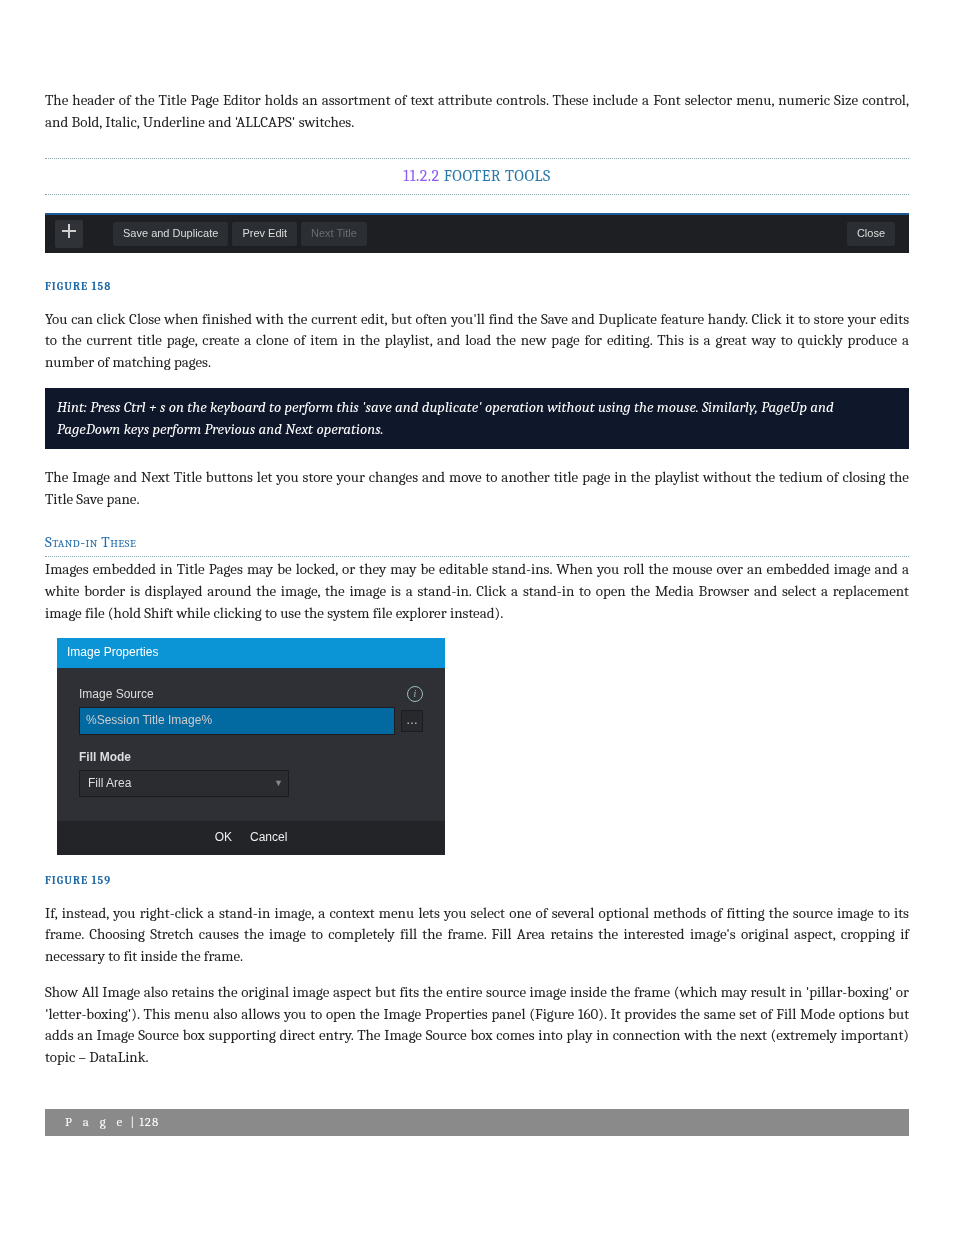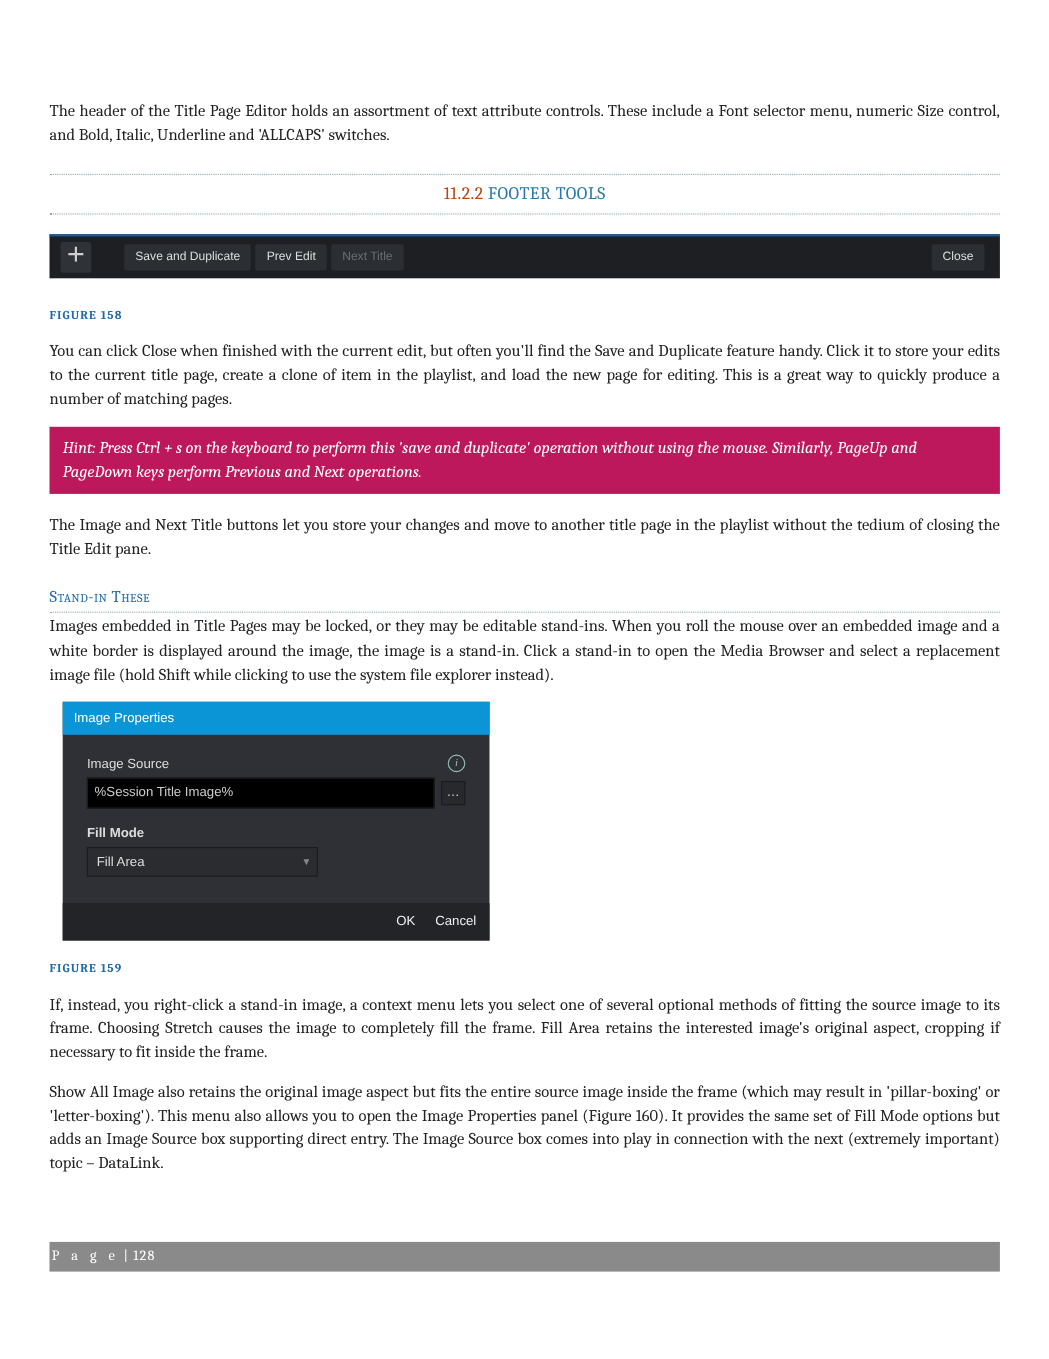--- a/index.html
+++ b/index.html
@@ -21,21 +21,21 @@
     border-bottom: 1px dotted #8aa;
     padding: 6px 0;
     text-align: center;
   }
   .section-header {
     color: #2a78a8;
     font-size: 16px;
     letter-spacing: 0.5px;
     font-weight: 400;
   }
-  .section-num { color: #c2410c; }
+  .section-num { color: #8b5cf6; }
   .toolbar-figure {
     background: #1d1f22;
     border-top: 2px solid #1a5a99;
     display: flex;
     align-items: center;
     padding: 6px 10px;
     height: 40px;
     margin-bottom: 26px;
   }
   .plus-box {
@@ -58,21 +58,21 @@
   .tb-btn.disabled { color: #6a6d72; }
   .tb-spacer { flex: 1; }
   .figure-caption {
     color: #1f6aa8;
     font-size: 11px;
     letter-spacing: 1px;
     margin: 0 0 14px 0;
     font-weight: bold;
   }
   .hint-box {
-    background: #be185d;
+    background: #0f172a;
     color: #fff;
     font-style: italic;
     padding: 8px 12px;
     margin: 14px 0 18px 0;
     line-height: 1.5;
   }
   .subhead {
     color: #1f6aa8;
     font-variant: small-caps;
     font-size: 15px;
@@ -95,21 +95,21 @@
     color: #fff;
     padding: 6px 10px;
     font-size: 12px;
   }
   .dialog-body { padding: 18px 22px 14px 22px; }
   .field-row { margin-bottom: 10px; }
   .field-row-flex { display:flex; align-items:center; gap:6px; }
   .field-label { color:#ddd; font-size:12px; display:block; margin-bottom:4px;}
   .field-label.bold { font-weight:600; }
   .txtbox {
-    background:#000000;
+    background:#0369a1;
     border:1px solid #1b1c1f;
     color:#ccc;
     padding:4px 6px;
     font-size:12px;
     flex:1;
   }
   .info-circle {
     width:16px;height:16px;border:1px solid #9bb;border-radius:50%;
     display:flex;align-items:center;justify-content:center;
     color:#9bb;font-size:10px;font-family:Georgia,serif;font-style:italic;
@@ -125,29 +125,29 @@
   .select-box {
     background:#2a2c30;border:1px solid #1b1c1f;color:#ddd;
     padding:4px 22px 4px 8px;font-size:12px;
   }
   .select-caret {
     position:absolute;right:6px;top:7px;color:#888;font-size:9px;
   }
   .dialog-footer {
     background:#222428;
     padding:8px 12px;
-    display:flex;justify-content:flex-end;gap:18px;
+    display:flex;justify-content:center;gap:18px;
     color:#eee;font-size:12px;
   }
   .dlg-btn { cursor:default; }
   .page-footer {
-    margin-top: 60px;
+    margin-top: 40px;
     background:#8a8a8a;
     color:#fff;
-    padding:4px 2px;
+    padding:4px 20px;
     font-size:13px;
     letter-spacing:4px;
   }
   .page-footer .pn { letter-spacing:1px; }
 </style>
 </head>
 <body>
 
 <p class="para">
   <span>The header of the </span><span class="italic">Title Page Editor</span><span> holds an assortment of text attribute controls.  These include a </span><span class="italic">Font</span><span> selector menu, numeric </span><span class="italic">Size</span><span> control, and </span><span class="italic">Bold</span><span>, </span><span class="italic">Italic</span><span>, </span><span class="italic">Underline</span><span> and 'ALLCAPS' switches.</span>
@@ -177,21 +177,21 @@
 
 <div class="figure-caption">FIGURE 158</div>
 
 <p class="para">
   <span>You can click </span><span class="italic">Close</span><span> when finished with the current edit, but often you'll find the </span><span class="italic">Save and Duplicate</span><span> feature handy.  Click it to store your edits to the current title page, create a clone of item in the playlist, and load the new page for editing.  This is a great way to quickly produce a number of matching pages.</span>
 </p>
 
 <div class="hint-box">Hint: Press Ctrl + s on the keyboard to perform this 'save and duplicate' operation without using the mouse. Similarly, PageUp and PageDown keys perform Previous and Next operations.</div>
 
 <p class="para">
-  <span>The </span><span class="italic">Image</span><span> and </span><span class="italic">Next Title</span><span> buttons let you store your changes and move to another title page in the playlist without the tedium of closing the </span><span class="italic">Title Edit</span><span> pane.</span>
+  <span>The </span><span class="italic">Image</span><span> and </span><span class="italic">Next Title</span><span> buttons let you store your changes and move to another title page in the playlist without the tedium of closing the </span><span class="italic">Title Save</span><span> pane.</span>
 </p>
 
 <div class="subhead">Stand-in These</div>
 
 <p class="para">
   <span>Images embedded in </span><span class="italic">Title Pages</span><span> may be locked, or they may be editable stand-ins.  When you roll the mouse over an embedded image and a white border is displayed around the image, the image is a </span><span class="italic">stand-in</span><span>.  Click a stand-in to open the </span><span class="italic">Media Browser</span><span> and select a replacement image file (hold Shift while clicking to use the system file explorer instead).</span>
 </p>
 
 <div class="dialog">
   <div class="dialog-title">Image Properties</div>

